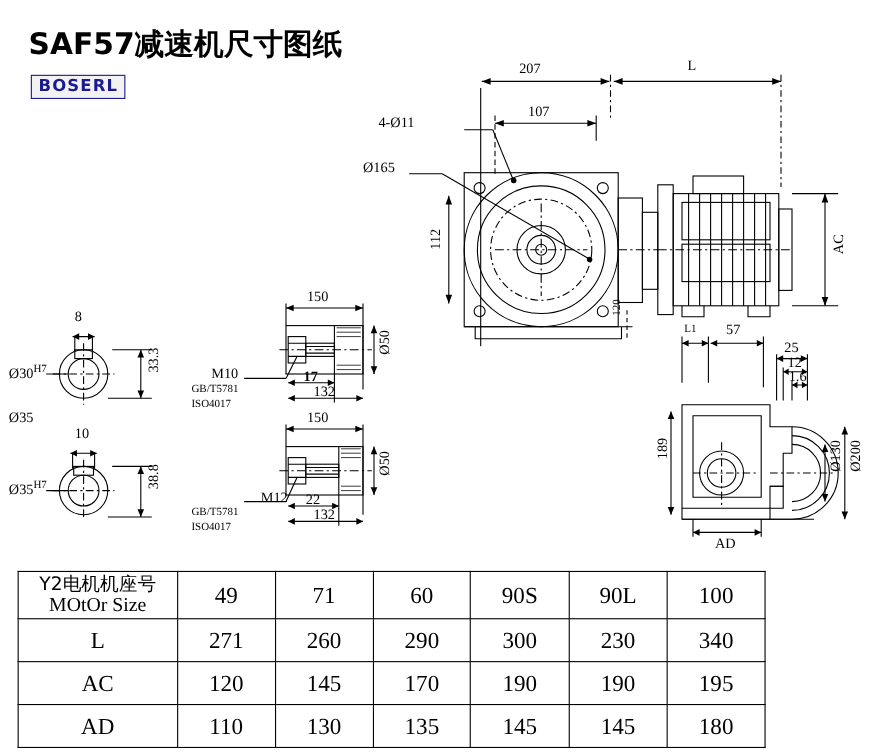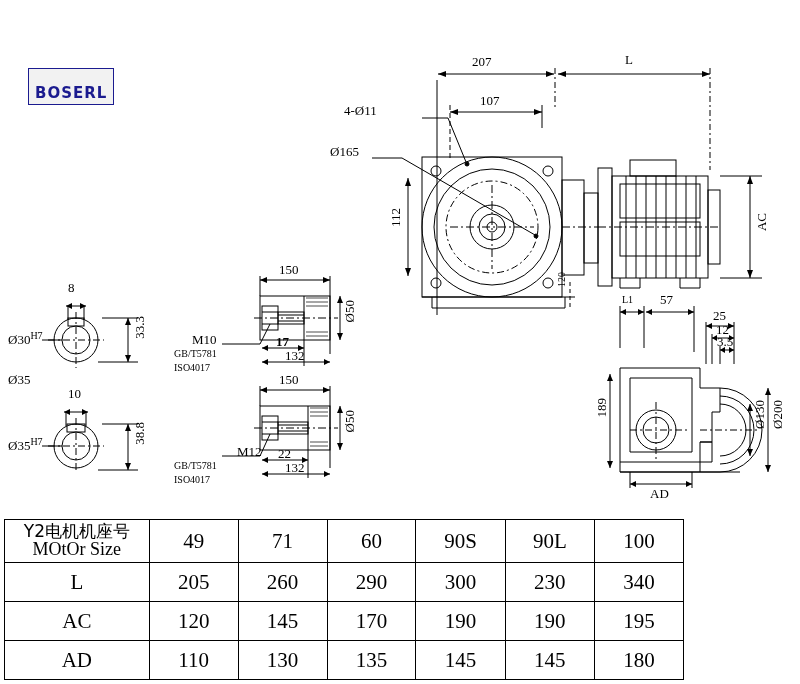--- a/index.html
+++ b/index.html
@@ -13,38 +13,38 @@
   
   #title{
     position:absolute;left:26px;top:22px;
     font-family:"DejaVu Sans", sans-serif;
     font-weight:bold;font-size:27px;letter-spacing:0px;
     white-space:nowrap;
   }
   #logo{
     position:absolute;left:28px;top:68px;
     border:1px solid #1b1b8f;
-    padding:15px 6px 2px 6px;
+    padding:0 6px 2px 6px;
     background:#f2f2f2;
     color:#1b1b8f;
     font-family:"DejaVu Sans", sans-serif;
     font-weight:bold;font-size:15px;letter-spacing:1px;
   }
 
   
   .dim{font-family:"Liberation Serif", serif;font-size:13px;}
   .dimS{font-family:Liberation Serif, serif;font-size:10px;}
   .dimXS{font-family:"Liberation Serif", serif;font-size:10px;}
   .vert{writing-mode:vertical-rl;transform:rotate(180deg);}
   svg{display:block;}
   .draw{position:absolute;}
 
   
   #spec-table{
-    position:absolute;left:4px;top:519px;width:680px;
+    position:absolute;left:16px;top:519px;width:680px;
     border-collapse:collapse;
     font-family:"Liberation Serif", serif;
     padding-left:32px;
   }
   #spec-table td{
     border:1px solid #000;
     text-align:center;
     font-size:21px;
     height:38px;
     padding:0;
@@ -59,20 +59,21 @@
     padding:2px 0;
   }
   #spec-table td.cell{width:103px;}
   .cn{font-family:"DejaVu Sans", sans-serif;font-size:17px;}
 </style>
 </head>
 <body>
 
 <div class="page">
 
+  <div id="title">SAF57减速机尺寸图纸</div>
   <div id="logo">BOSERL</div>
 
   <div class="draw" style="left:330px;top:50px;">
     <svg width="470" height="265" viewBox="0 0 470 265">
       <g fill="none" stroke="#000" stroke-width="1">
 
         <line x1="107" y1="30" x2="107" y2="265"></line>
         <line x1="225" y1="18" x2="225" y2="60" stroke-dasharray="6 3 2 3"></line>
         <line x1="108" y1="24" x2="224" y2="24"></line>
         <path d="M108 24 l8 -3 v6 z" fill="#000" stroke="none"></path>
@@ -391,21 +392,21 @@
         <path d="M30 192 l6 -3 v6 z" fill="#000" stroke="none"></path>
         <path d="M92 192 l-6 -3 v6 z" fill="#000" stroke="none"></path>
         <line x1="30" y1="180" x2="30" y2="196"></line>
         <line x1="92" y1="180" x2="92" y2="196"></line>
       </g>
     </svg>
     <div class="dimS" style="position:absolute;left:22px;top:2px;">L1</div>
     <div class="dim" style="position:absolute;left:60px;top:0px;">57</div>
     <div class="dim" style="position:absolute;left:113px;top:16px;">25</div>
     <div class="dim" style="position:absolute;left:116px;top:30px;">12</div>
-    <div class="dim" style="position:absolute;left:117px;top:42px;">3.5</div>
+    <div class="dim" style="position:absolute;left:117px;top:42px;">1.6</div>
     <div class="dim vert" style="position:absolute;left:-6px;top:106px;">189</div>
     <div class="dim vert" style="position:absolute;left:152px;top:108px;">Ø130</div>
     <div class="dim vert" style="position:absolute;left:170px;top:108px;">Ø200</div>
     <div class="dim" style="position:absolute;left:50px;top:194px;">AD</div>
   </div>
 
   <table id="spec-table">
     <tbody>
       <tr>
         <td class="rowhead two">
@@ -414,21 +415,21 @@
         </td>
         <td class="cell">49</td>
         <td class="cell">71</td>
         <td class="cell">60</td>
         <td class="cell">90S</td>
         <td class="cell">90L</td>
         <td class="cell">100</td>
       </tr>
       <tr>
         <td class="rowhead">L</td>
-        <td class="cell">205</td>
+        <td class="cell">271</td>
         <td class="cell">260</td>
         <td class="cell">290</td>
         <td class="cell">300</td>
         <td class="cell">230</td>
         <td class="cell">340</td>
       </tr>
       <tr>
         <td class="rowhead">AC</td>
         <td class="cell">120</td>
         <td class="cell">145</td>

